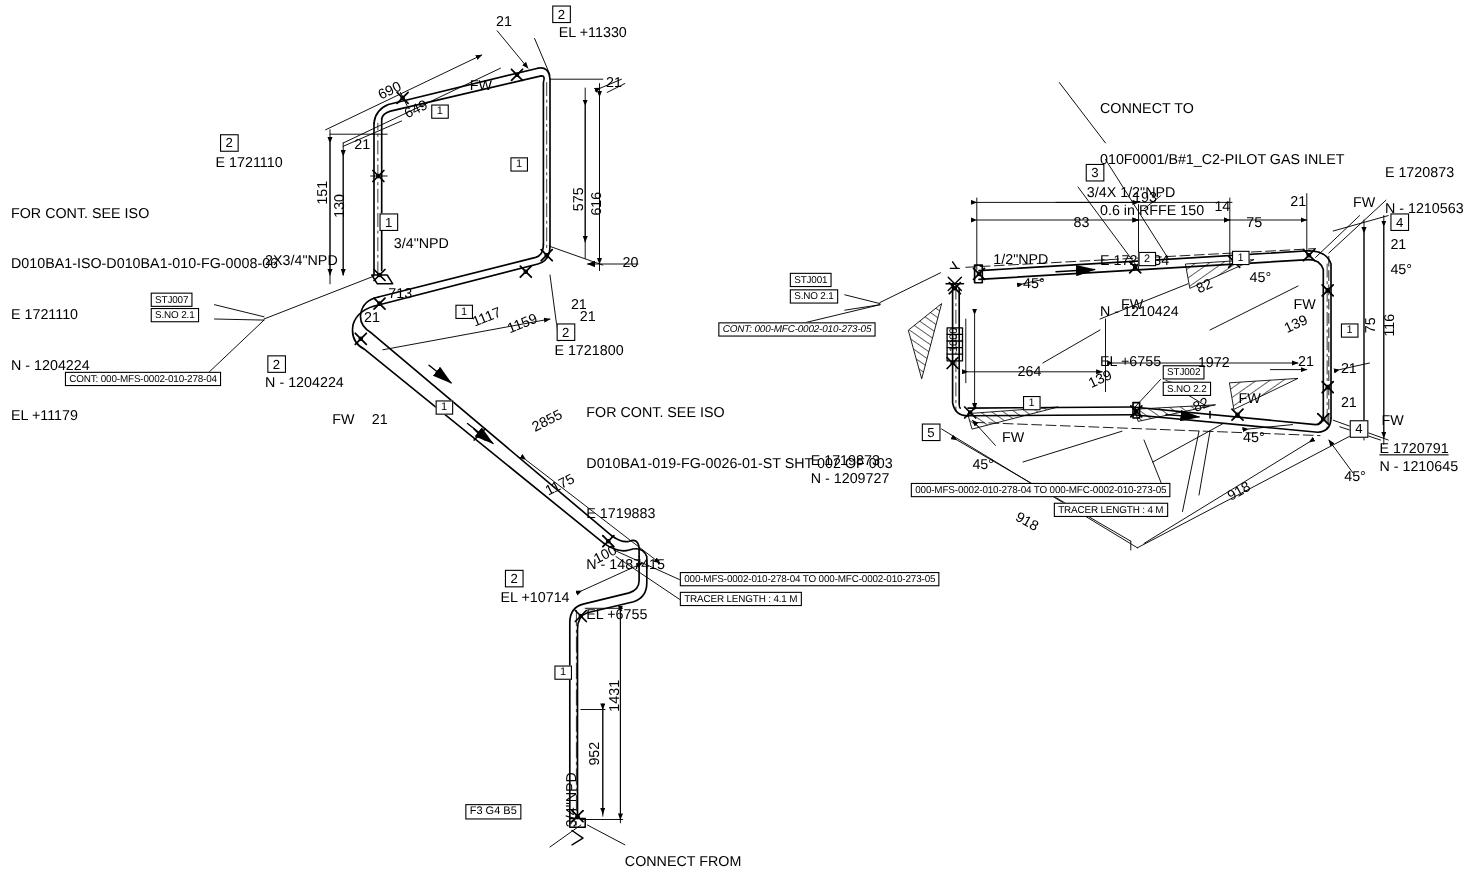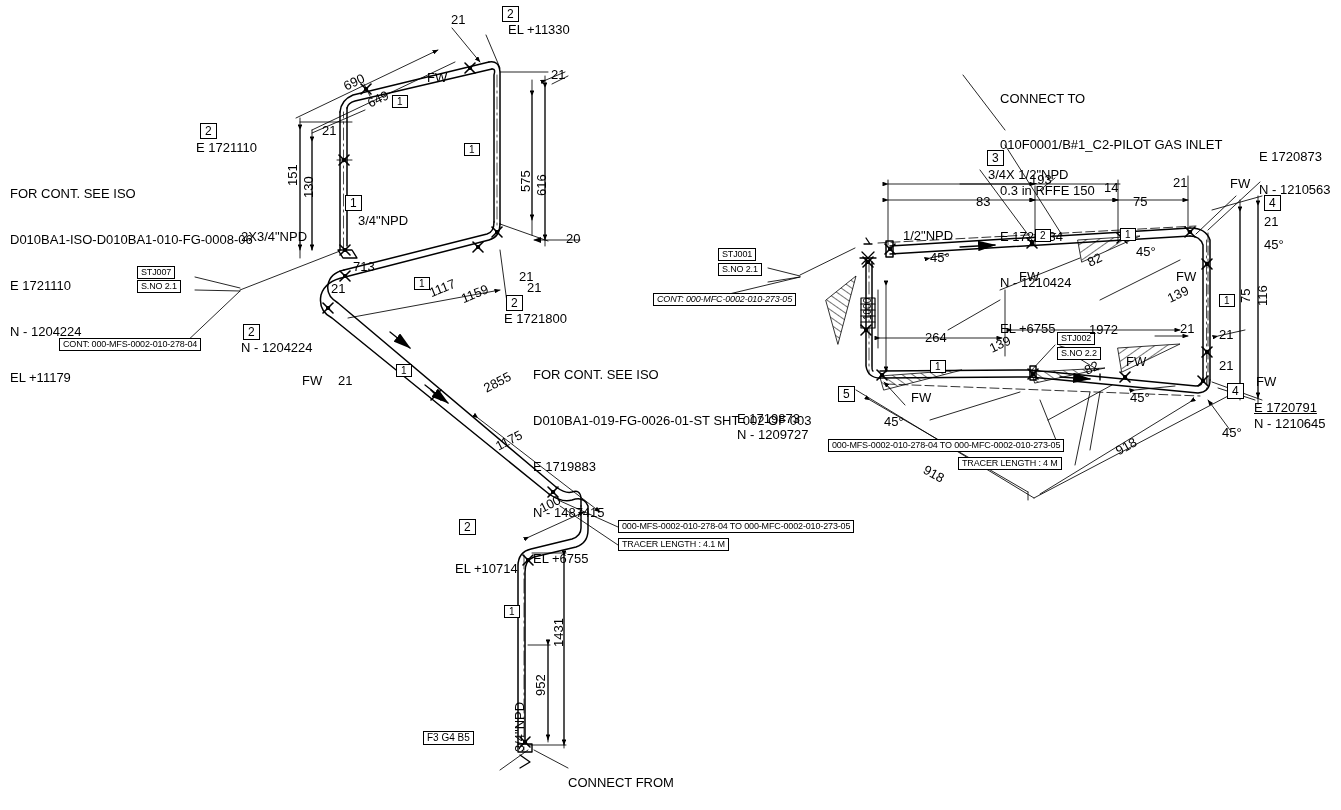--- a/index.html
+++ b/index.html
@@ -348,21 +348,21 @@
 <div class="txt" style="left:502px;top:4px;"><span class="sqtag">2</span></div>
 <div class="txt t13" style="left:508px;top:22px;">EL +11330</div>
 
 <div class="txt" style="left:506px;top:293px;"><span class="sqtag">2</span></div>
 <div class="txt t13" style="left:504px;top:311px;">E 1721800</div>
 
 <div class="txt" style="left:243px;top:322px;"><span class="sqtag">2</span></div>
 <div class="txt t13" style="left:241px;top:340px;">N - 1204224</div>
 
 <div class="txt" style="left:459px;top:517px;"><span class="sqtag">2</span></div>
-<div class="txt t13" style="left:455px;top:561px;text-align:right;">EL +10714</div>
+<div class="txt t13" style="left:455px;top:535px;text-align:right;">EL +10714</div>
 
 <div class="txt t9" style="left:137px;top:267px;"><span class="boxed">STJ007</span></div>
 <div class="txt t9" style="left:137px;top:281px;"><span class="boxed">S.NO 2.1</span></div>
 <div class="txt t9" style="left:59px;top:339px;"><span class="boxed">CONT: 000-MFS-0002-010-278-04</span></div>
 <div class="txt t9" style="left:618px;top:521px;"><span class="boxed">000-MFS-0002-010-278-04 TO 000-MFC-0002-010-273-05</span></div>
 <div class="txt t9" style="left:618px;top:539px;"><span class="boxed">TRACER LENGTH : 4.1 M</span></div>
 <div class="txt t10" style="left:423px;top:732px;"><span class="boxed">F3 G4 B5</span></div>
 
 <div class="txt" style="left:345px;top:193px;"><span class="sqtag">1</span></div>
 <div class="txt t13" style="left:358px;top:213px;">3/4"NPD</div>
@@ -396,21 +396,21 @@
 <div class="txt t13" style="left:493px;top:440px;transform:rotate(-27deg);transform-origin:left top;">1175</div>
 <div class="txt t13" style="left:537px;top:502px;transform:rotate(-27deg);transform-origin:left top;">100</div>
 <div class="txt t13" style="left:551px;top:647px;transform:rotate(-90deg);transform-origin:left top;">1431</div>
 <div class="txt t13" style="left:533px;top:696px;transform:rotate(-90deg);transform-origin:left top;">952</div>
 <div class="txt t13" style="left:427px;top:70px;">FW</div>
 <div class="txt t13" style="left:302px;top:373px;">FW</div>
 
 <div class="txt t13" style="left:1000px;top:60px;">
   <div>CONNECT TO</div>
   <div>010F0001/B#1_C2-PILOT GAS INLET</div>
-  <div>0.3 in RFFE 150</div>
+  <div>0.6 in RFFE 150</div>
   <div>E 1720734</div>
   <div>N - 1210424</div>
   <div>EL +6755</div>
 </div>
 
 <div class="txt" style="left:987px;top:148px;"><span class="sqtag">3</span></div>
 <div class="txt t13" style="left:988px;top:167px;">3/4X 1/2"NPD</div>
 <div class="txt t13" style="left:903px;top:228px;">1/2"NPD</div>
 
 <div class="txt t13" style="left:1259px;top:149px;">E 1720873</div>

